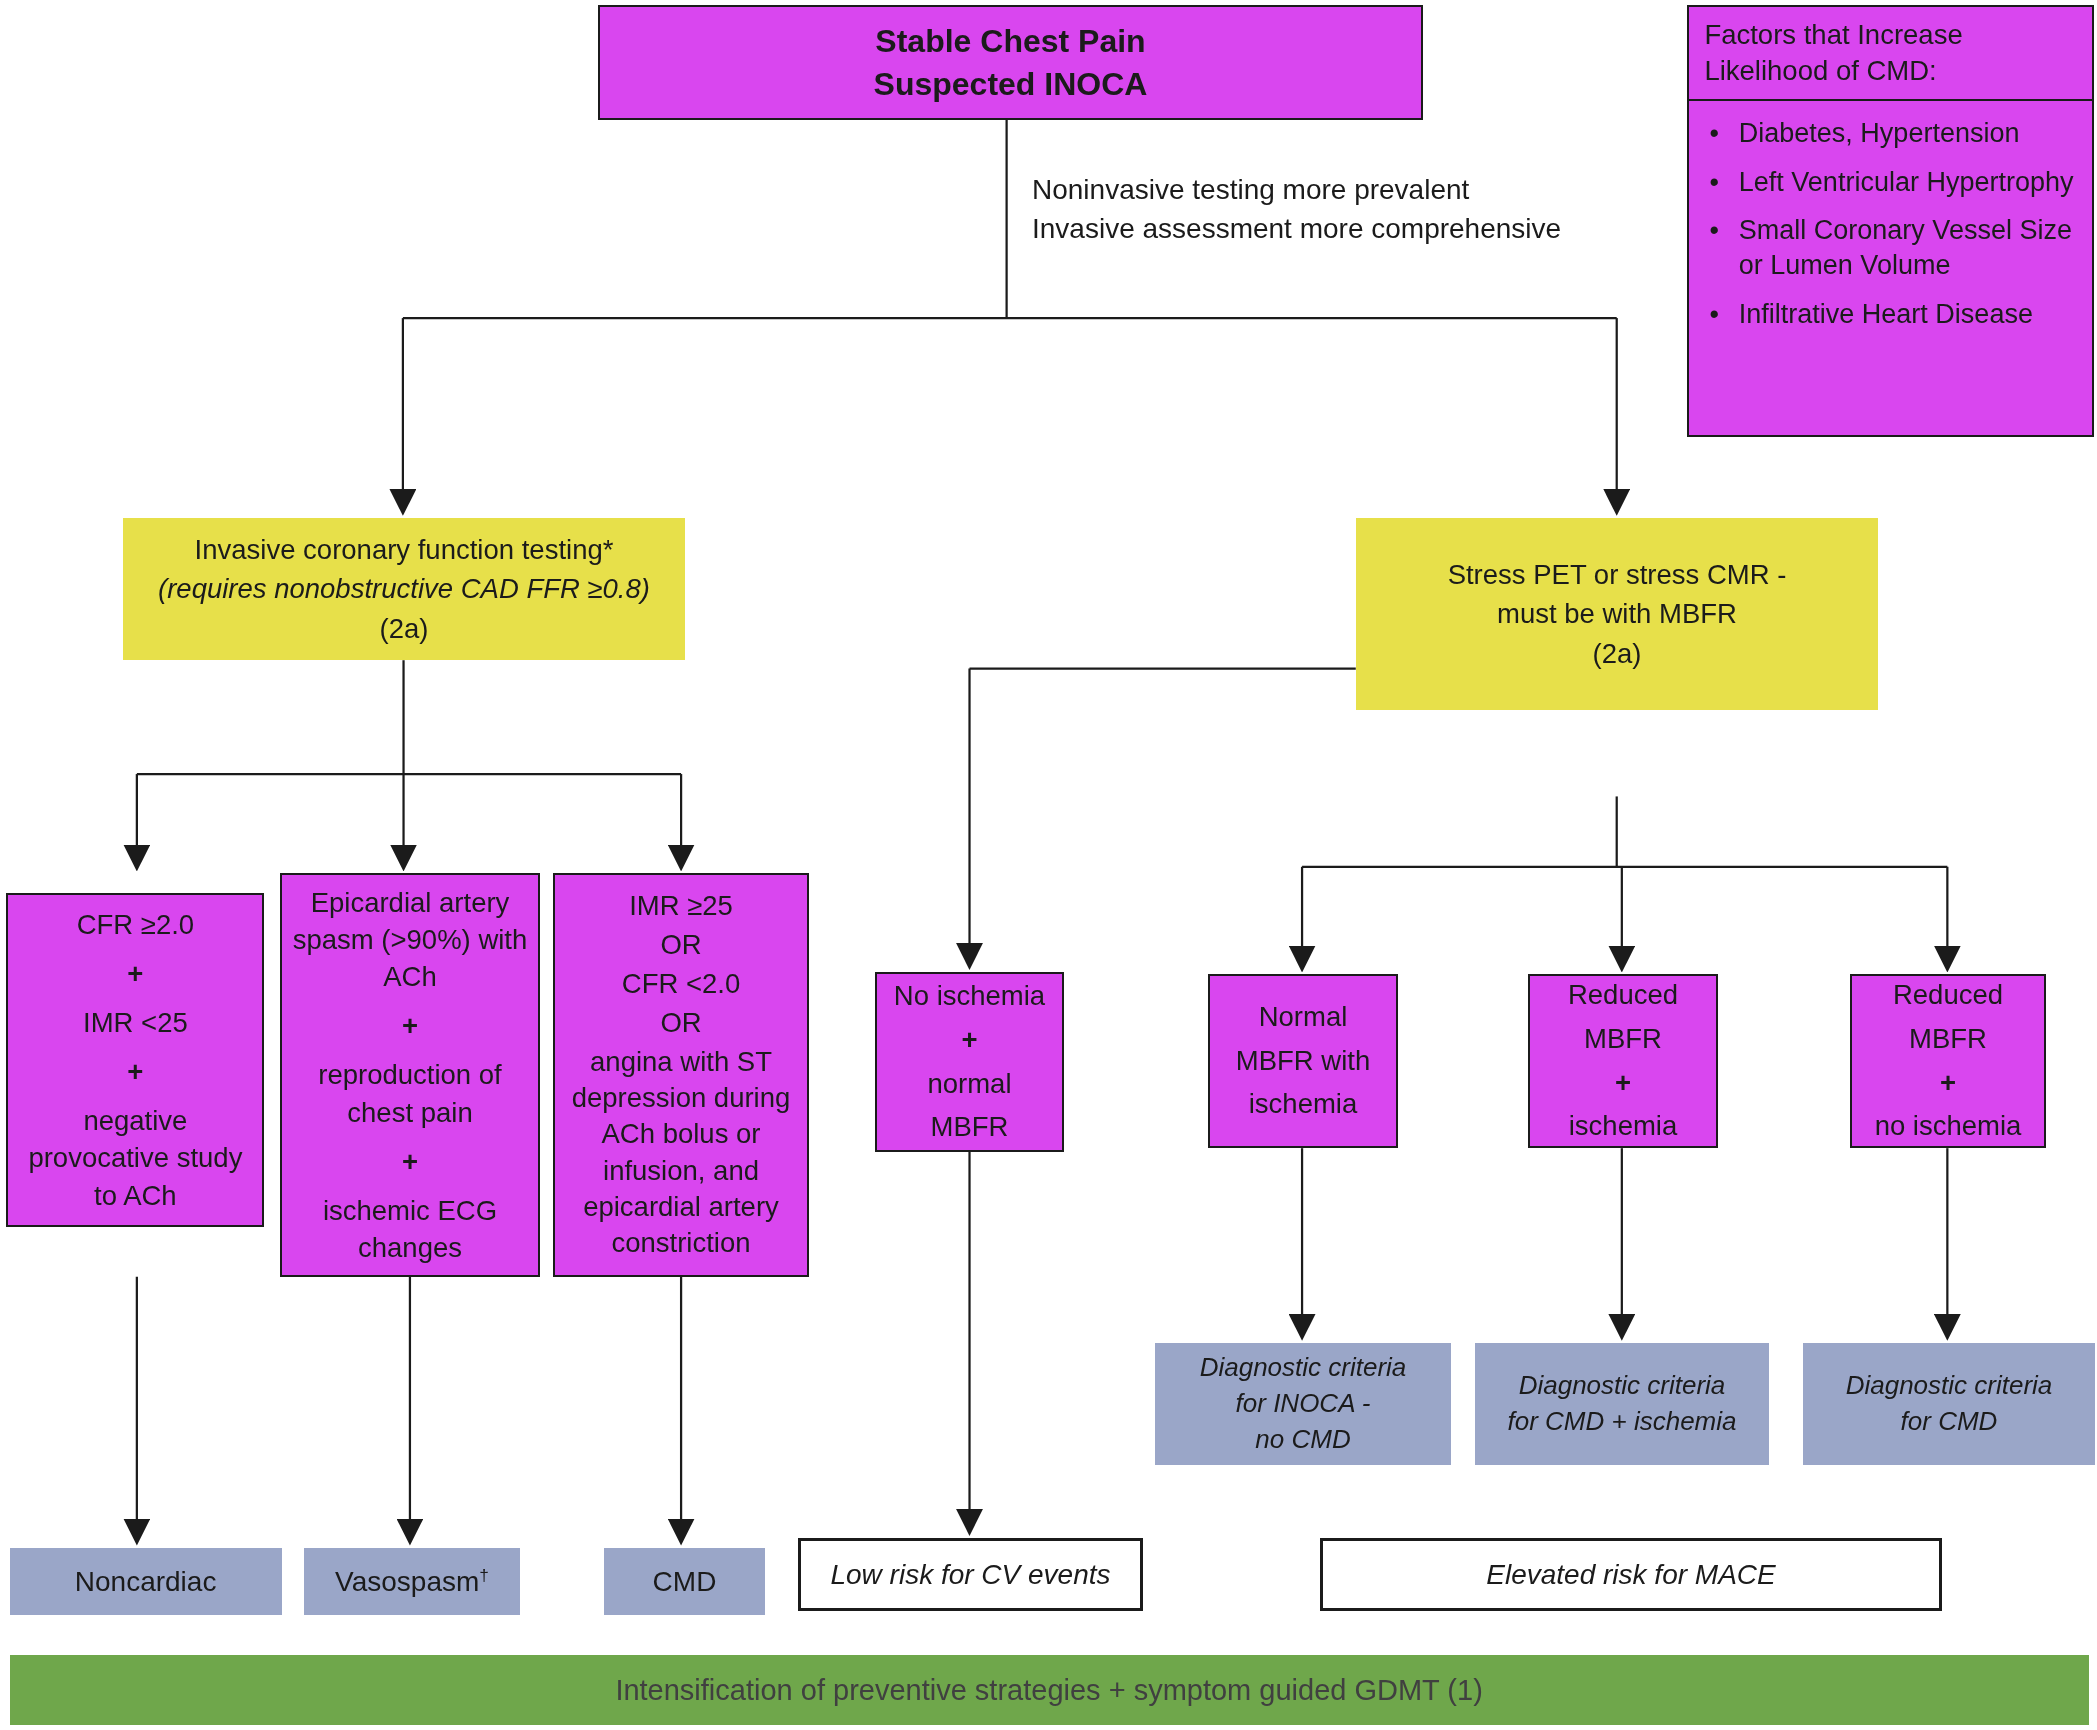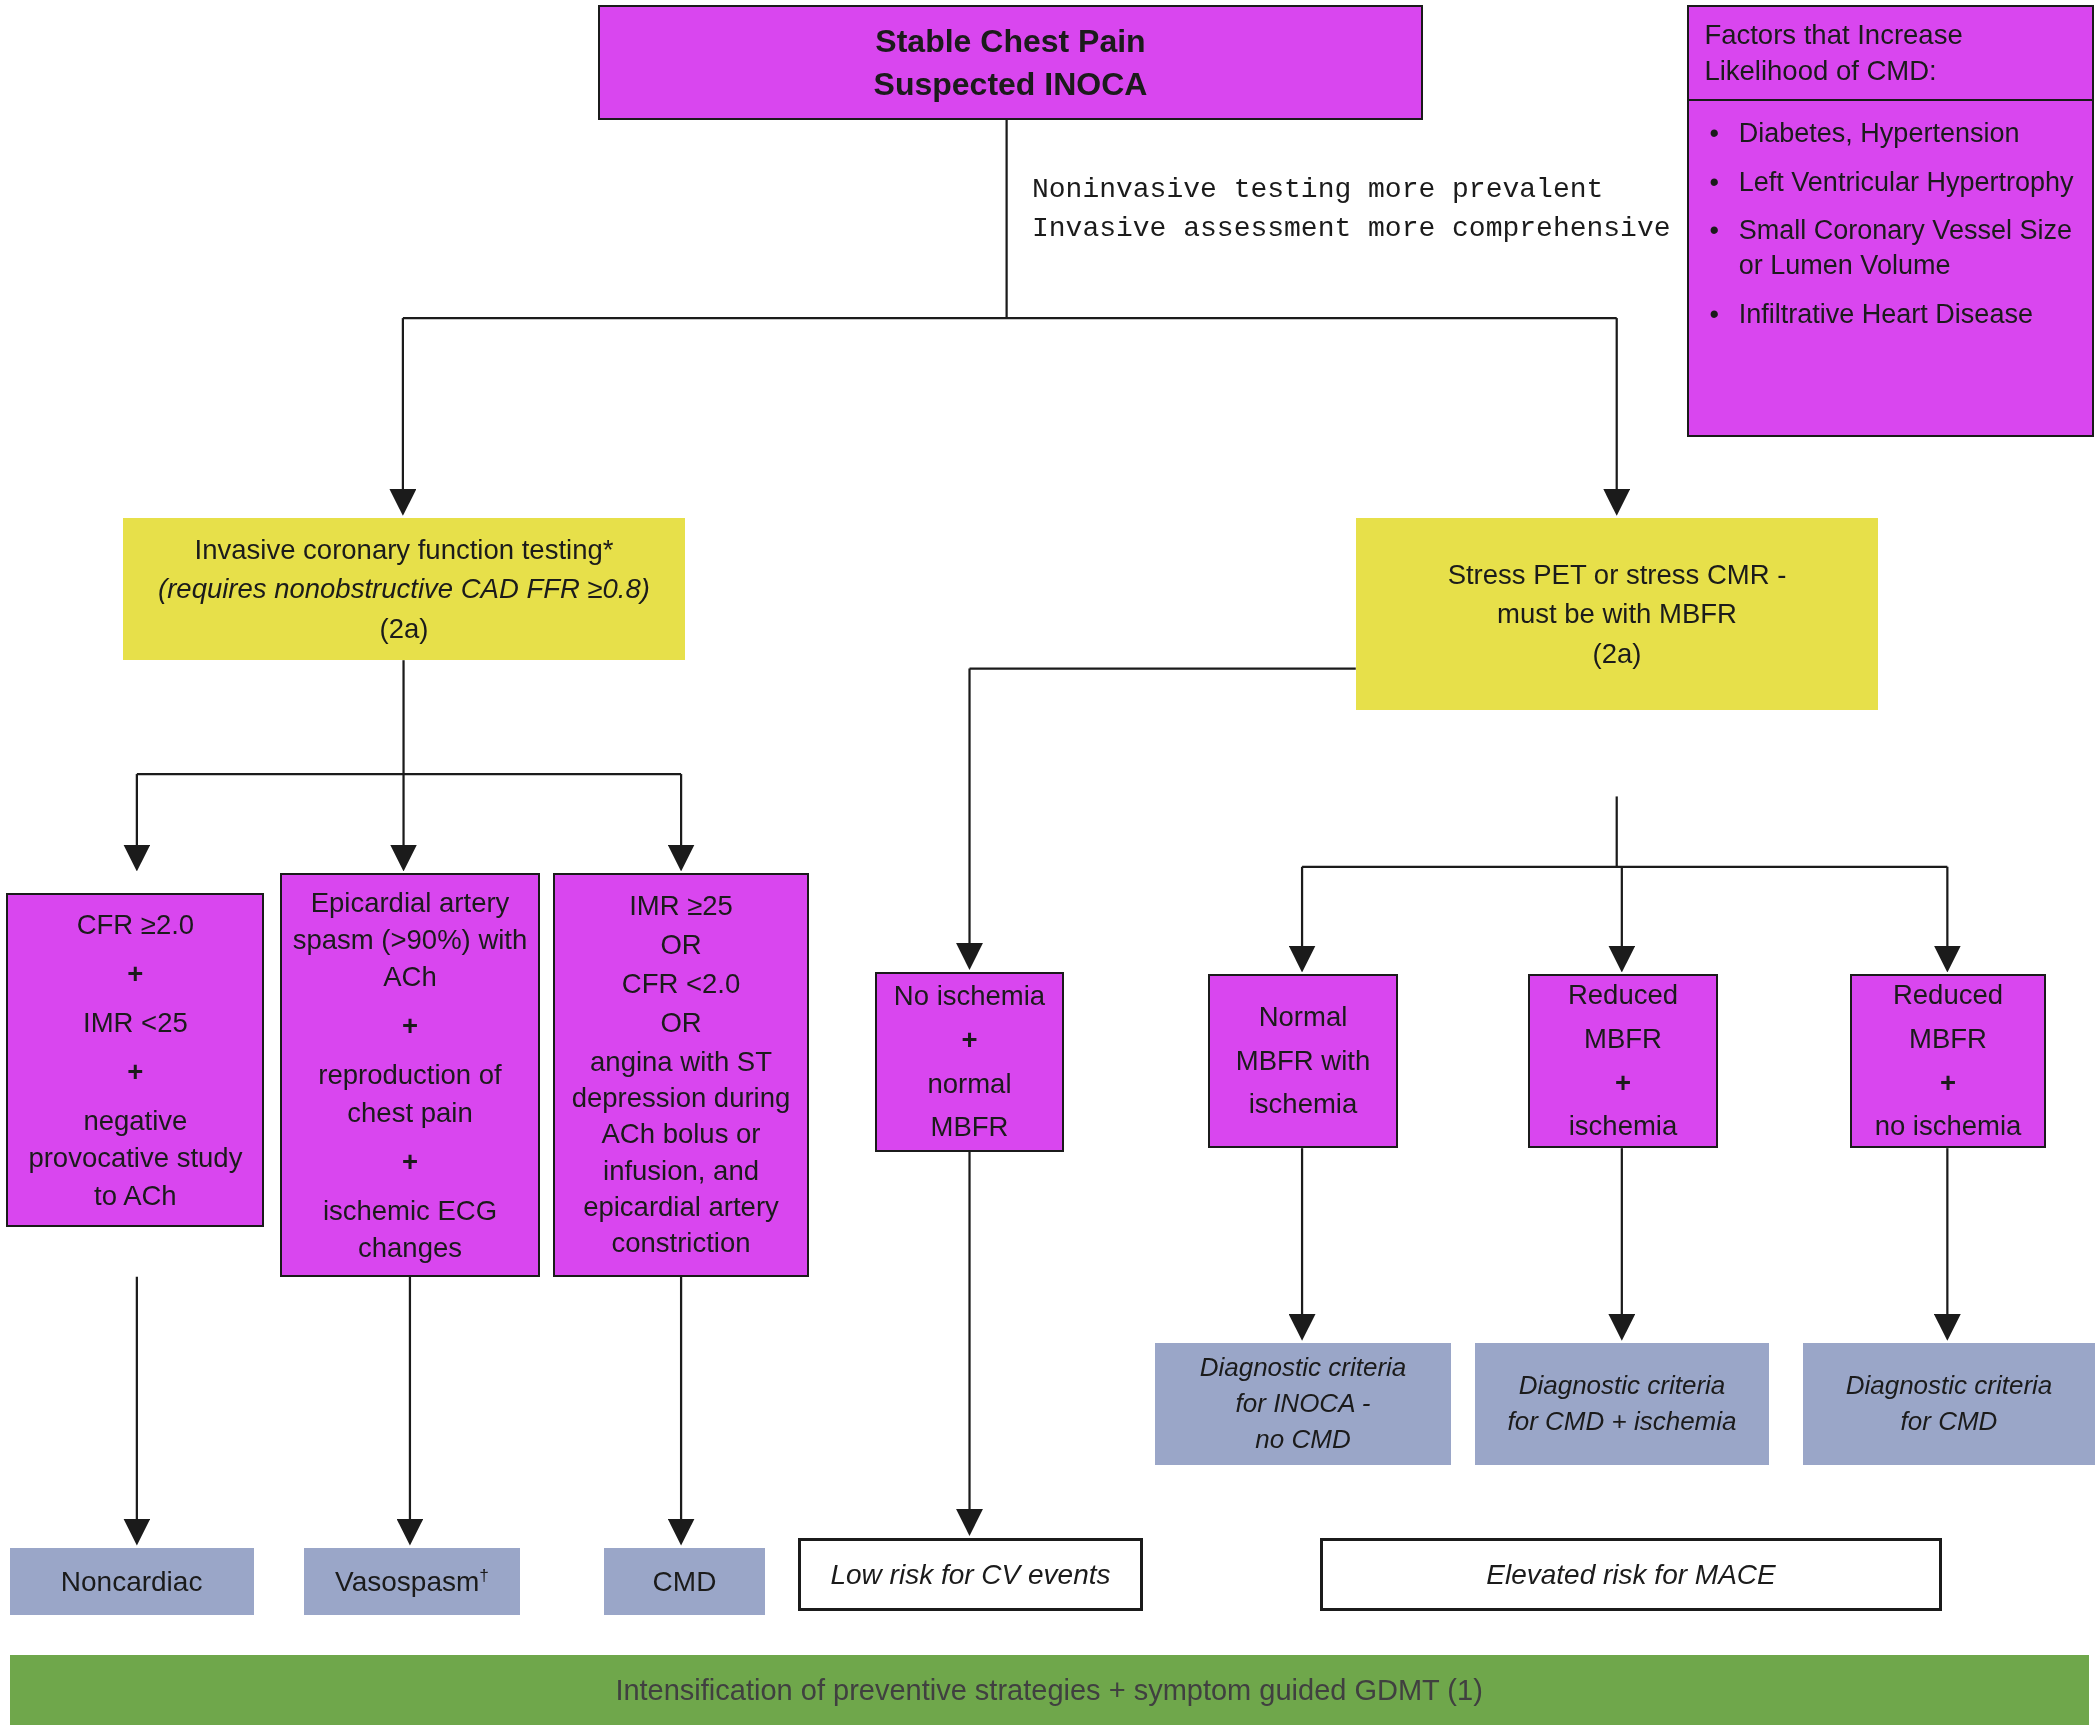--- a/index.html
+++ b/index.html
@@ -6,21 +6,21 @@
     --yellow:#e7e04a; --orange:#e0a03d; --blue:#9aa6c8; --green:#6fa74b; --line:#1b1b1b;
   }
   html,body{margin:0;padding:0;background:#ffffff;}
   body{font-family:"Liberation Sans", sans-serif; color:#1b1b1b;}
   .canvas{position:relative;width:2097px;height:1731px;background:#ffffff;overflow:hidden;}
   .connectors{position:absolute;left:0;top:0;width:2097px;height:1731px;}
   .bx{position:absolute;box-sizing:border-box;display:flex;flex-direction:column;align-items:center;justify-content:center;text-align:center;}
   .bd{border:2.6px solid var(--line);background:#d946ef;}
   .bd5{border:3.2px solid var(--line);background:#ffffff;}
   .top-box{left:598px;top:5.1px;width:825px;height:115px;font-size:32px;font-weight:bold;line-height:1.32;}
-  .annotation{position:absolute;left:1032px;top:171px;font-size:28px;line-height:1.38;text-align:left;font-family:Liberation Mono, monospace;}
+  .annotation{position:absolute;left:1032px;top:171px;font-size:28px;line-height:1.38;text-align:left;}
   .factors{left:1687px;top:5.1px;width:407px;height:432px;justify-content:flex-start;align-items:flex-start;text-align:left;}
   .factors .ttl{padding:10.2px 14px 10.2px 15.4px;border-bottom:2.6px solid var(--line);font-size:27.5px;line-height:1.3;}
   .factors ul{list-style:none;margin:0;padding:15.4px 10.2px 5.1px 12.8px;font-size:27px;line-height:1.28;}
   .factors li{position:relative;padding-left:37px;margin-bottom:14px;}
   .factors li::before{content:"\2022";position:absolute;left:7.7px;top:0;}
   .fill{font-size:27.5px;line-height:1.42;}
   .inv{left:123px;top:518px;width:562px;height:142px;background:var(--yellow);}
   .pet{left:1356px;top:518px;width:522px;height:192px;background:var(--yellow);}
   .echo{left:1356px;top:668px;width:522px;height:128px;background:var(--orange);}
   .crit{font-size:27.5px;line-height:1.36;padding:7.7px 10.2px;}
@@ -35,21 +35,21 @@
   .r2{left:1528px;top:974px;width:190px;height:174px;}
   .r3{left:1850px;top:974px;width:196px;height:174px;}
   .mid{font-size:27.5px;line-height:1.4;}
   .mid .seg{margin:2.6px 0;}
   .op{font-weight:bold;}
   .diag{background:var(--blue);font-size:26px;line-height:1.38;font-style:italic;}
   .d1{left:1155px;top:1343px;width:296px;height:122px;}
   .d2{left:1475px;top:1343px;width:294px;height:122px;}
   .d3{left:1803px;top:1343px;width:292px;height:122px;}
   .outcome{background:var(--blue);font-size:28px;}
-  .o1{left:9.6px;top:1548px;width:244px;height:67px;}
+  .o1{left:9.6px;top:1548px;width:272px;height:67px;}
   .o2{left:304px;top:1548px;width:216px;height:67px;}
   .o3{left:604px;top:1548px;width:161px;height:67px;}
   .o2 sup{font-size:62%;vertical-align:super;line-height:0;}
   .risk{font-size:28px;font-style:italic;}
   .lr{left:798px;top:1538px;width:345px;height:73px;}
   .er{left:1320px;top:1538px;width:622px;height:73px;}
   .greenbar{left:9.6px;top:1655px;width:2079px;height:70px;background:var(--green);font-size:29px;color:#404040;}
   .it{font-style:italic;}
 </style>
 </head>

